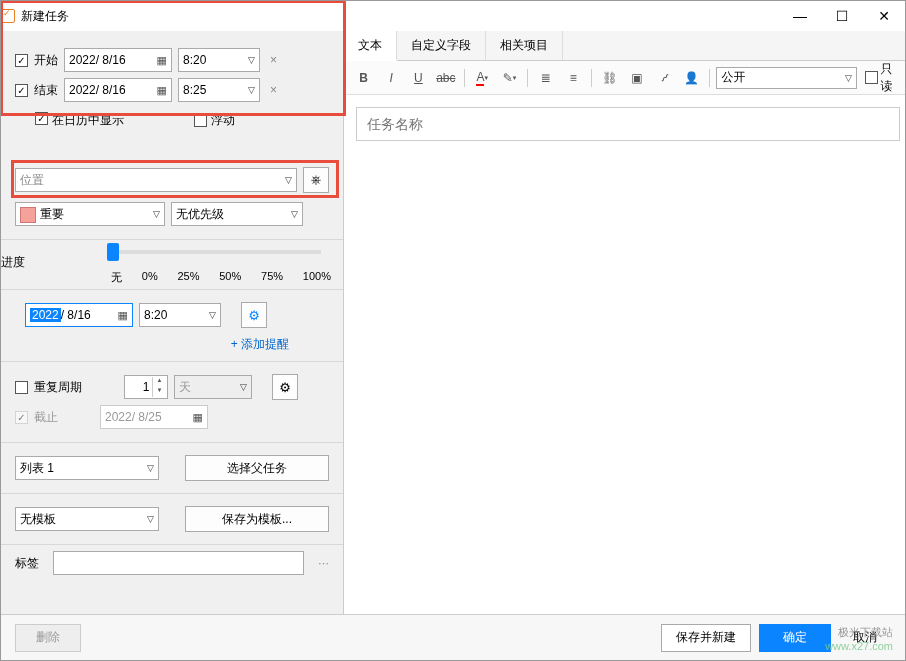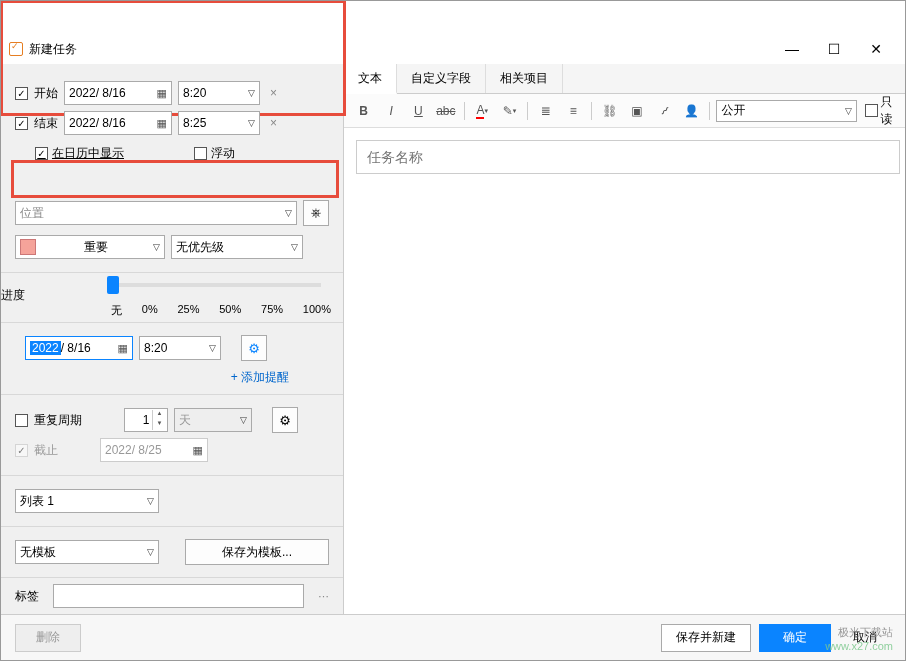--- a/index.html
+++ b/index.html
@@ -1,18 +1,18 @@
 <!DOCTYPE html>
 <html><head>
 <meta charset="utf-8">
 <style>
 * { box-sizing: border-box; margin: 0; padding: 0; font-family: "Microsoft YaHei", sans-serif; }
 body { background: #fff; width: 906px; height: 661px; position: relative; border: 1px solid #999; overflow: hidden; }
 
-.titlebar { height: 30px; display: flex; align-items: center; padding: 0 8px; margin-top: 33px; }
+.titlebar { height: 30px; display: flex; align-items: center; padding: 0 0; }
 .titlebar .title { font-size: 12px; display: flex; align-items: center; gap: 6px; }
 .titlebar .icon-app { width: 14px; height: 14px; border: 1.5px solid #e67e22; border-radius: 2px; position: relative; }
 .titlebar .icon-app::after { content: "✓"; color: #e67e22; font-size: 9px; position: absolute; top: -2px; left: 1px; }
 .titlebar .win-controls { margin-left: auto; display: flex; }
 .titlebar .win-btn { width: 42px; height: 28px; display: flex; align-items: center; justify-content: center; cursor: pointer; font-size: 14px; }
 
 .main { display: flex; height: calc(100% - 30px); }
 .left-panel { width: 348px; background: #f0f0f0; border-right: 1px solid #ccc; padding: 0; display: flex; flex-direction: column; }
 .right-panel { flex: 1; display: flex; flex-direction: column; background: #fff; }
 .section { padding: 8px 14px; }
@@ -123,21 +123,21 @@
           <span>2022/ 8/16</span>
             <span class="cal-icon">▦</span>
         </div>
         <div class="time-input select-input">
           <span>8:25</span>
             <span class="dropdown-arrow">▽</span>
         </div>
         <span class="clear-x">×</span>
       </div>
       <div class="row" style="gap:30px; padding-left:20px;">
-        <span style="display:flex;align-items:center;gap:4px;text-decoration:underline;">
+        <span style="display:flex;align-items:flex-start;gap:4px;">
           <span class="checkbox checked"></span>
           <span class="label">在日历中显示</span>
         </span>
         <span style="display:flex;align-items:center;gap:4px; margin-left:40px;">
           <span class="checkbox"></span>
           <span class="label">浮动</span>
         </span>
       </div>
     </div>
 
@@ -146,21 +146,21 @@
         <div class="select-input" style="flex:1;align-items:center;">
           <span style="color:#888;">位置</span>
             <span class="dropdown-arrow">▽</span>
         </div>
         <div class="icon-btn">
           <span>⎈</span>
         </div>
       </div>
       <div class="row" style="margin-top:8px;">
         <div class="select-input" style="width:150px;">
-          <span style="display:flex;align-items:flex-start;gap:44px;">
+          <span style="display:flex;align-items:flex-end;">
               <span class="color-swatch"></span>
               <span>重要</span>
             </span>
           <span class="dropdown-arrow">▽</span>
         </div>
         <div class="select-input" style="width:132px;">
           <span>无优先级</span>
             <span class="dropdown-arrow">▽</span>
         </div>
       </div>
@@ -231,20 +231,23 @@
       </div>
     </div>
 
     <div class="section bordered">
       <div class="row">
         <div class="select-input wide-select">
           <span>列表 1</span>
             <span class="dropdown-arrow">▽</span>
         </div>
         <div style="width:14px;"></div>
+        <div class="btn" style="width:144px;">
+          <span>选择父任务</span>
+        </div>
       </div>
     </div>
 
     <div class="section bordered">
       <div class="row">
         <div class="select-input wide-select">
           <span>无模板</span>
             <span class="dropdown-arrow">▽</span>
         </div>
         <div style="width:14px;"></div>

